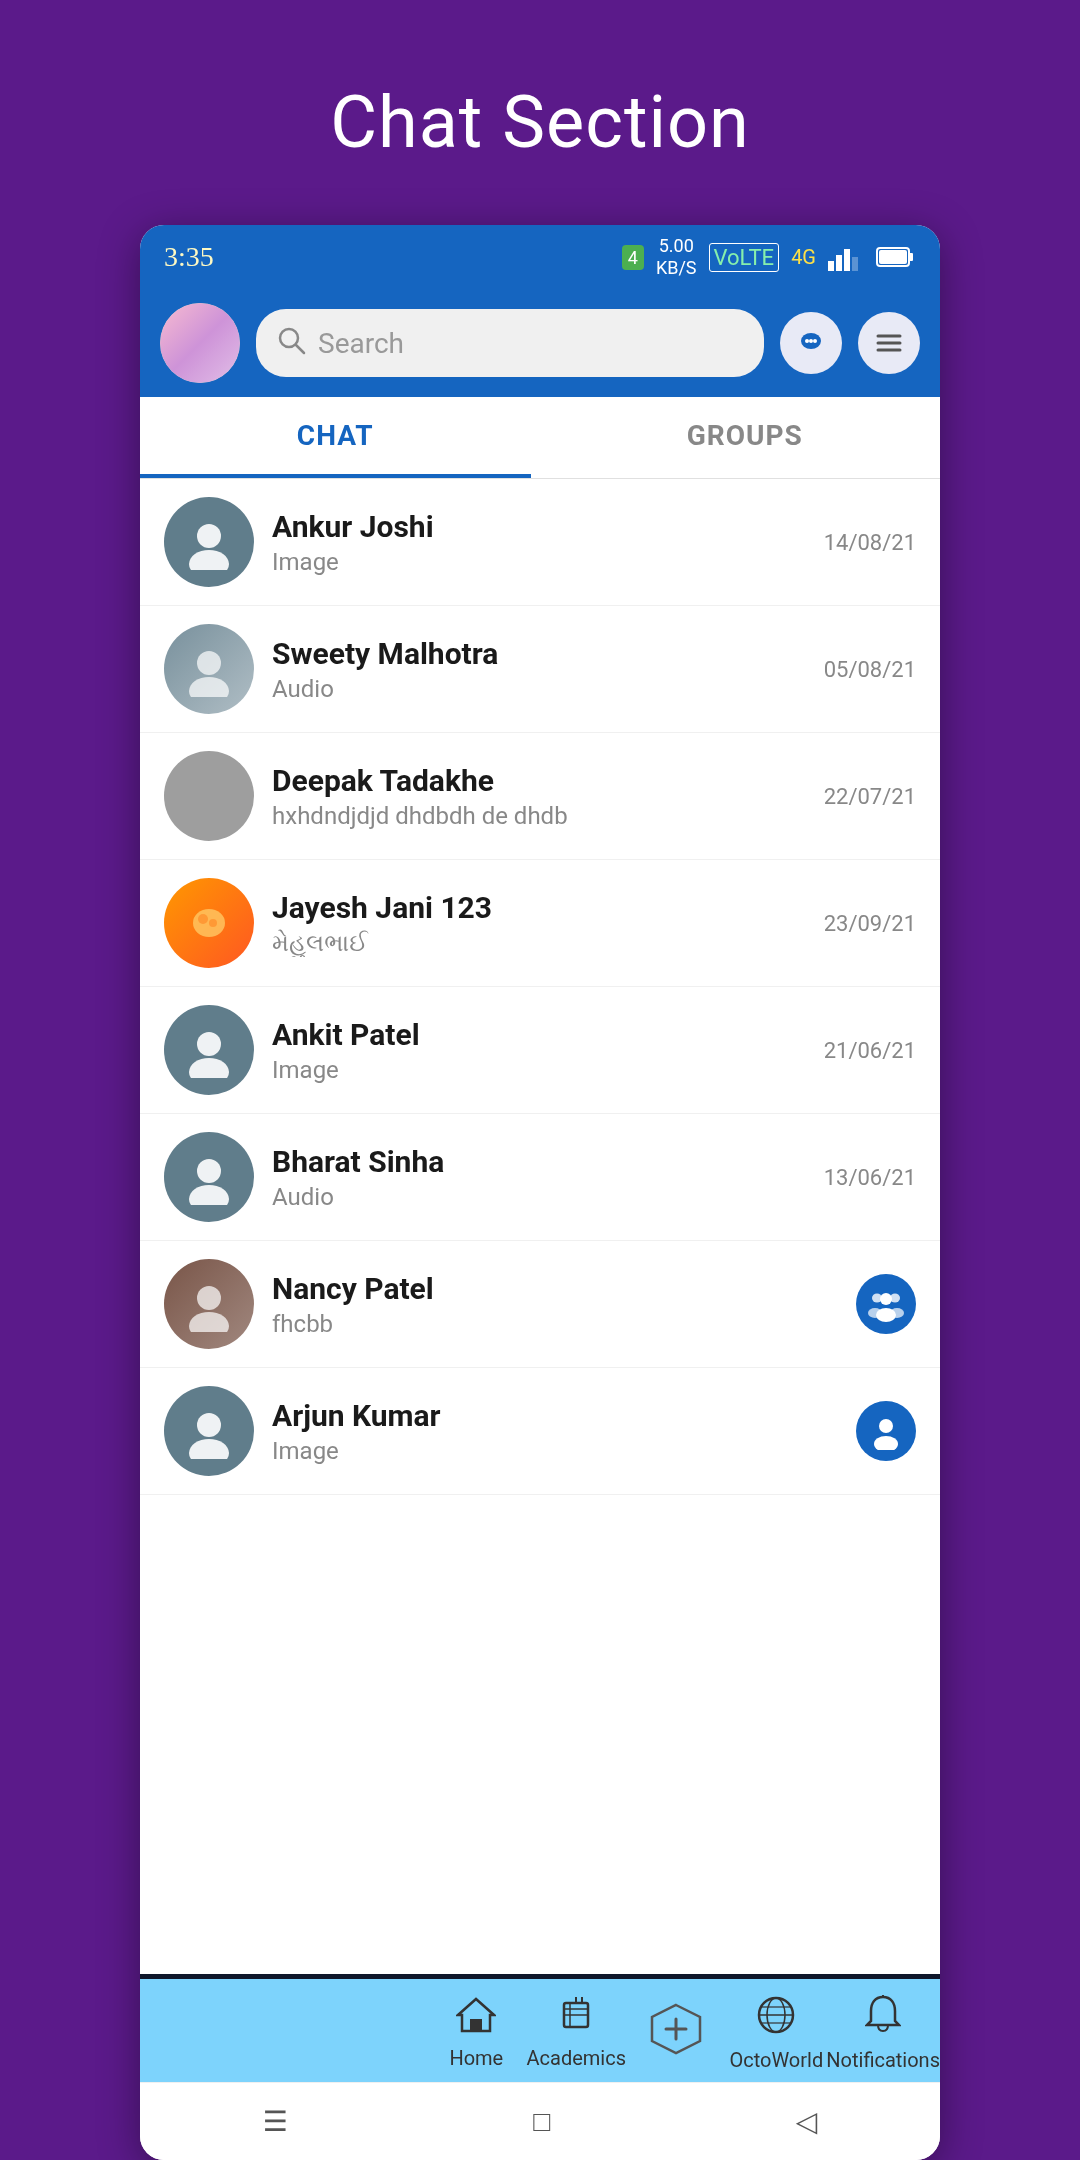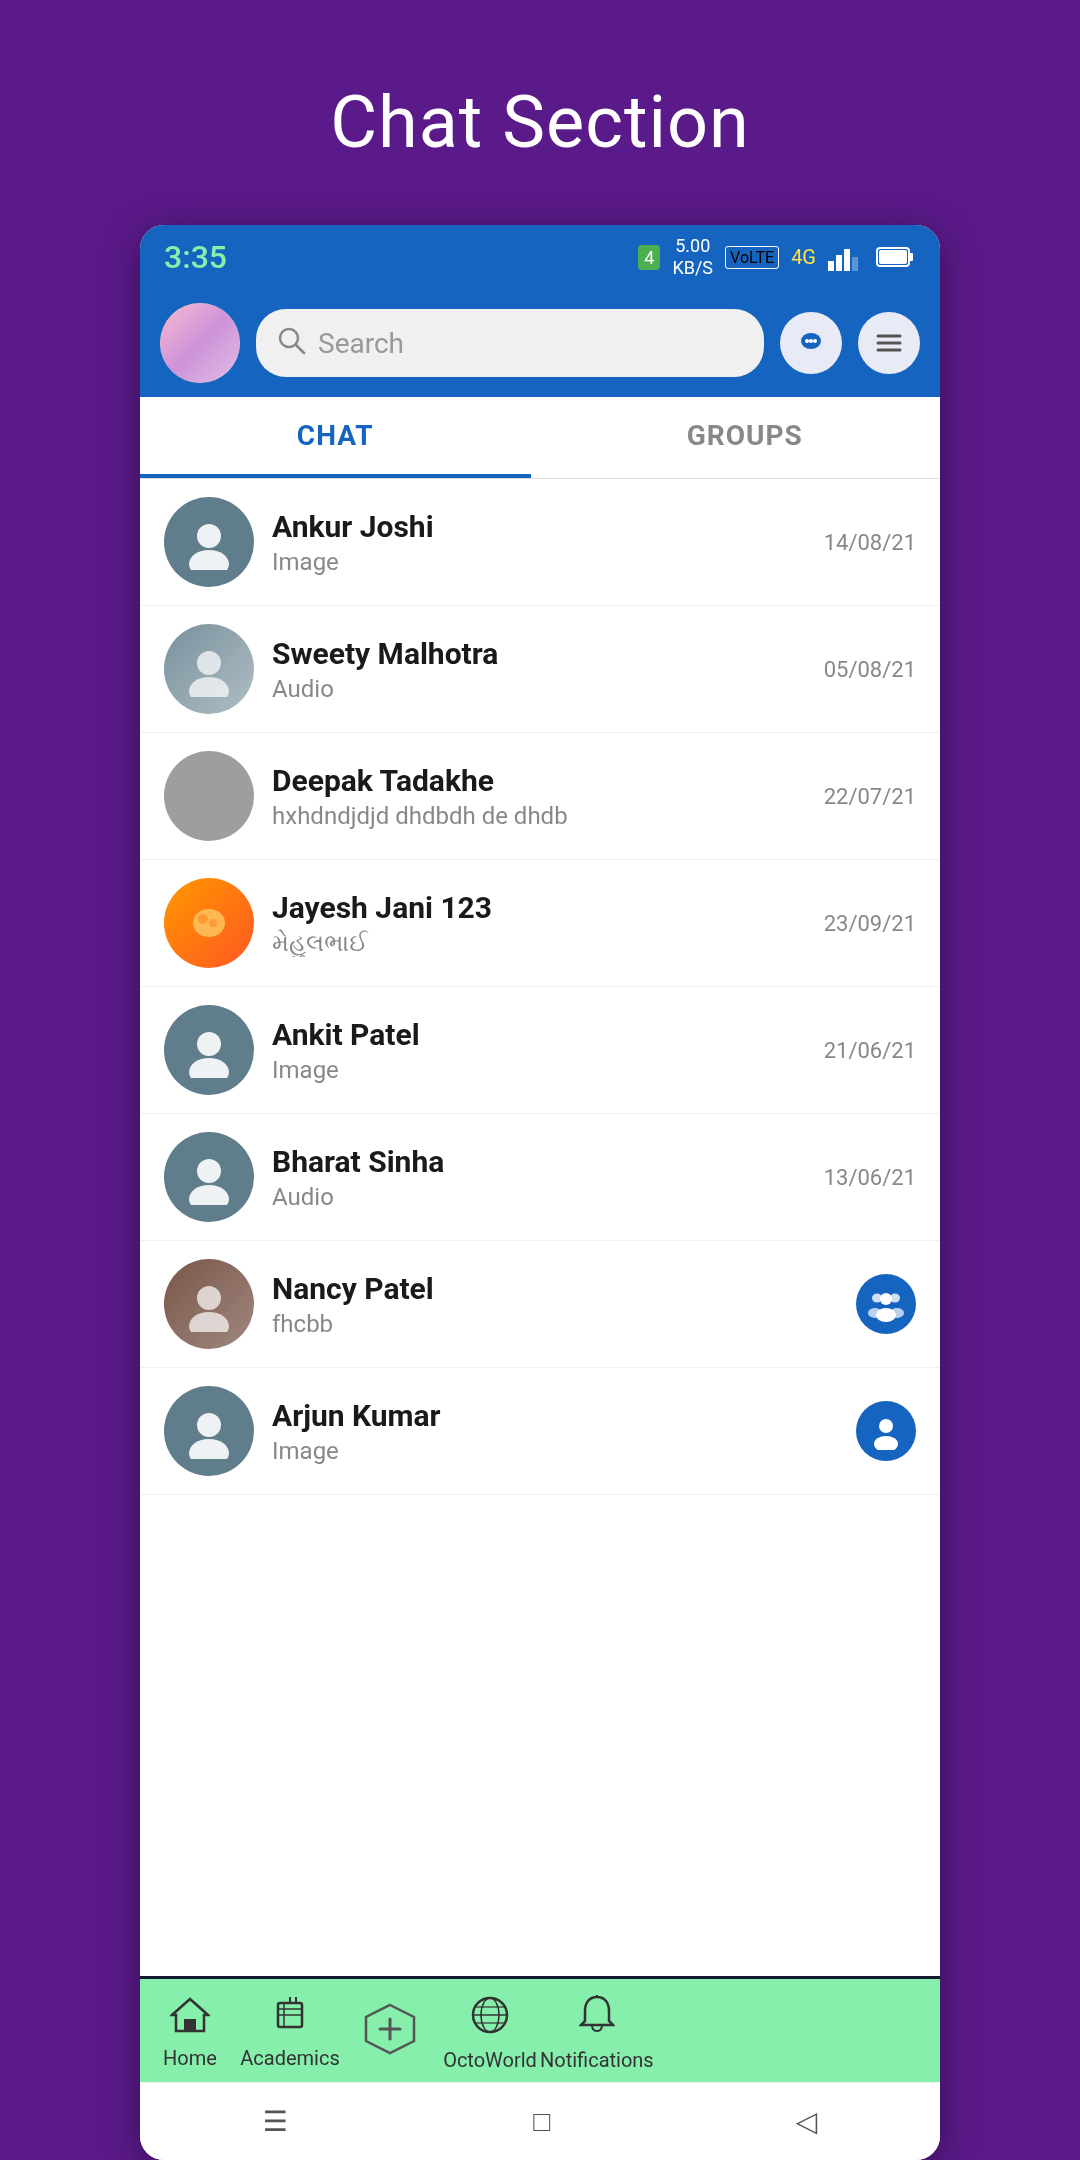--- a/index.html
+++ b/index.html
@@ -38,23 +38,24 @@
     
     .status-bar {
       background: #1565c0;
       display: flex;
       justify-content: space-between;
       align-items: center;
       padding: 10px 24px;
       height: 64px;
     }
     .status-time {
-      color: #86efac;
-      font-size: 32px;
+      color: #fef9c3;
+      font-size: 28px;
       font-weight: 500;
+      font-family: Liberation Serif, serif;
     }
     .status-icons {
       display: flex;
       align-items: center;
       gap: 12px;
       color: white;
       font-size: 20px;
     }
     .status-badge-green {
       background: #4caf50;
@@ -217,25 +218,25 @@
     .badge-group {
       background: #1565c0;
     }
     .badge-person {
       background: #1565c0;
     }
 
     
     .bottom-nav {
       display: flex;
-      justify-content: flex-start;
+      justify-content: flex-end;
       align-items: center;
       padding: 16px 0 10px;
-      border-top: 3px solid #0f172a;
-      background: #86efac;
+      border-top: 5px solid #0f172a;
+      background: #7dd3fc;
     }
     .nav-item {
       display: flex;
       flex-direction: column;
       align-items: center;
       gap: 4px;
       cursor: pointer;
       min-width: 100px;
     }
     .nav-icon {
@@ -268,21 +269,21 @@
 
 <div class="page-title">Chat Section</div>
 
 <div class="phone-frame">
 
   <div class="status-bar">
     <div class="status-time">3:35</div>
     <div class="status-icons">
       <span class="status-badge-green">4</span>
       <span style="font-size:18px; line-height:1.2; color:white; text-align:center;">5.00<br>KB/S</span>
-      <span style="font-size:16px; color:#000000; border:1px solid white; border-radius:3px; padding:1px 4px;">VoLTE</span>
+      <span style="font-size:22px; color:#86efac; border:1px solid white; border-radius:3px; padding:1px 4px;">VoLTE</span>
       <span style="font-size:20px; color:#fde047;">4G</span>
       <svg width="36" height="28" viewBox="0 0 36 28">
         <rect x="0" y="18" width="6" height="10" fill="white"></rect>
         <rect x="8" y="12" width="6" height="16" fill="white"></rect>
         <rect x="16" y="6" width="6" height="22" fill="white"></rect>
         <rect x="24" y="14" width="6" height="14" fill="rgba(255,255,255,0.3)"></rect>
       </svg>
       <svg width="40" height="24" viewBox="0 0 40 24">
         <rect x="1" y="3" width="32" height="18" rx="3" ry="3" fill="none" stroke="white" stroke-width="2"></rect>
         <rect x="33" y="8" width="4" height="8" fill="white" rx="1"></rect>

